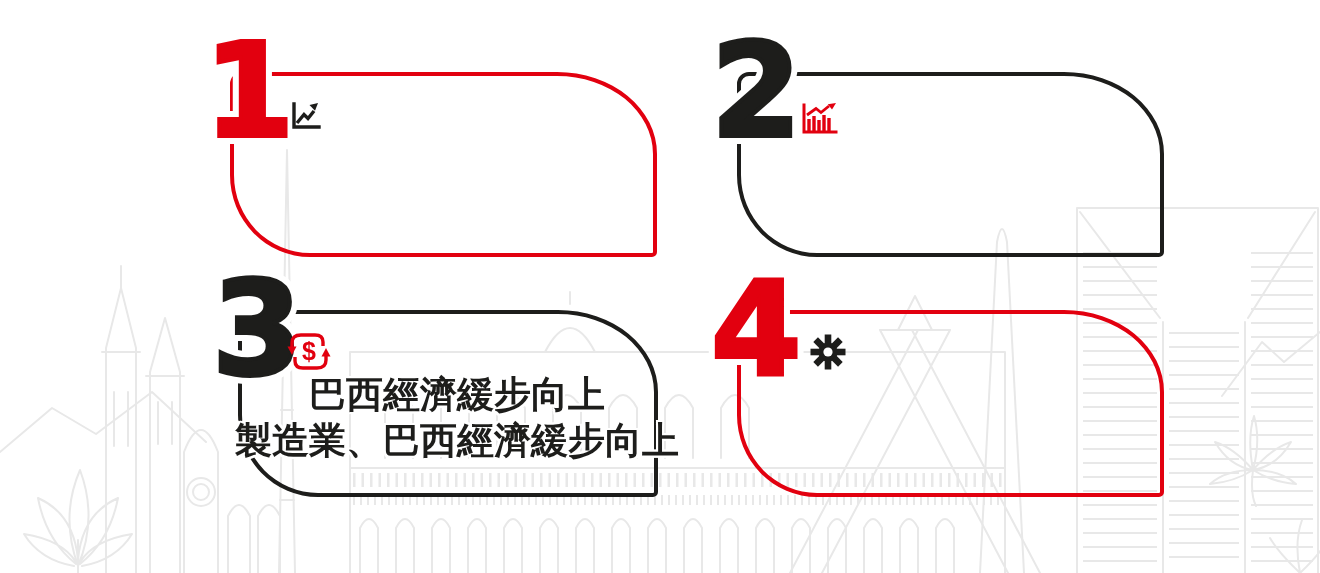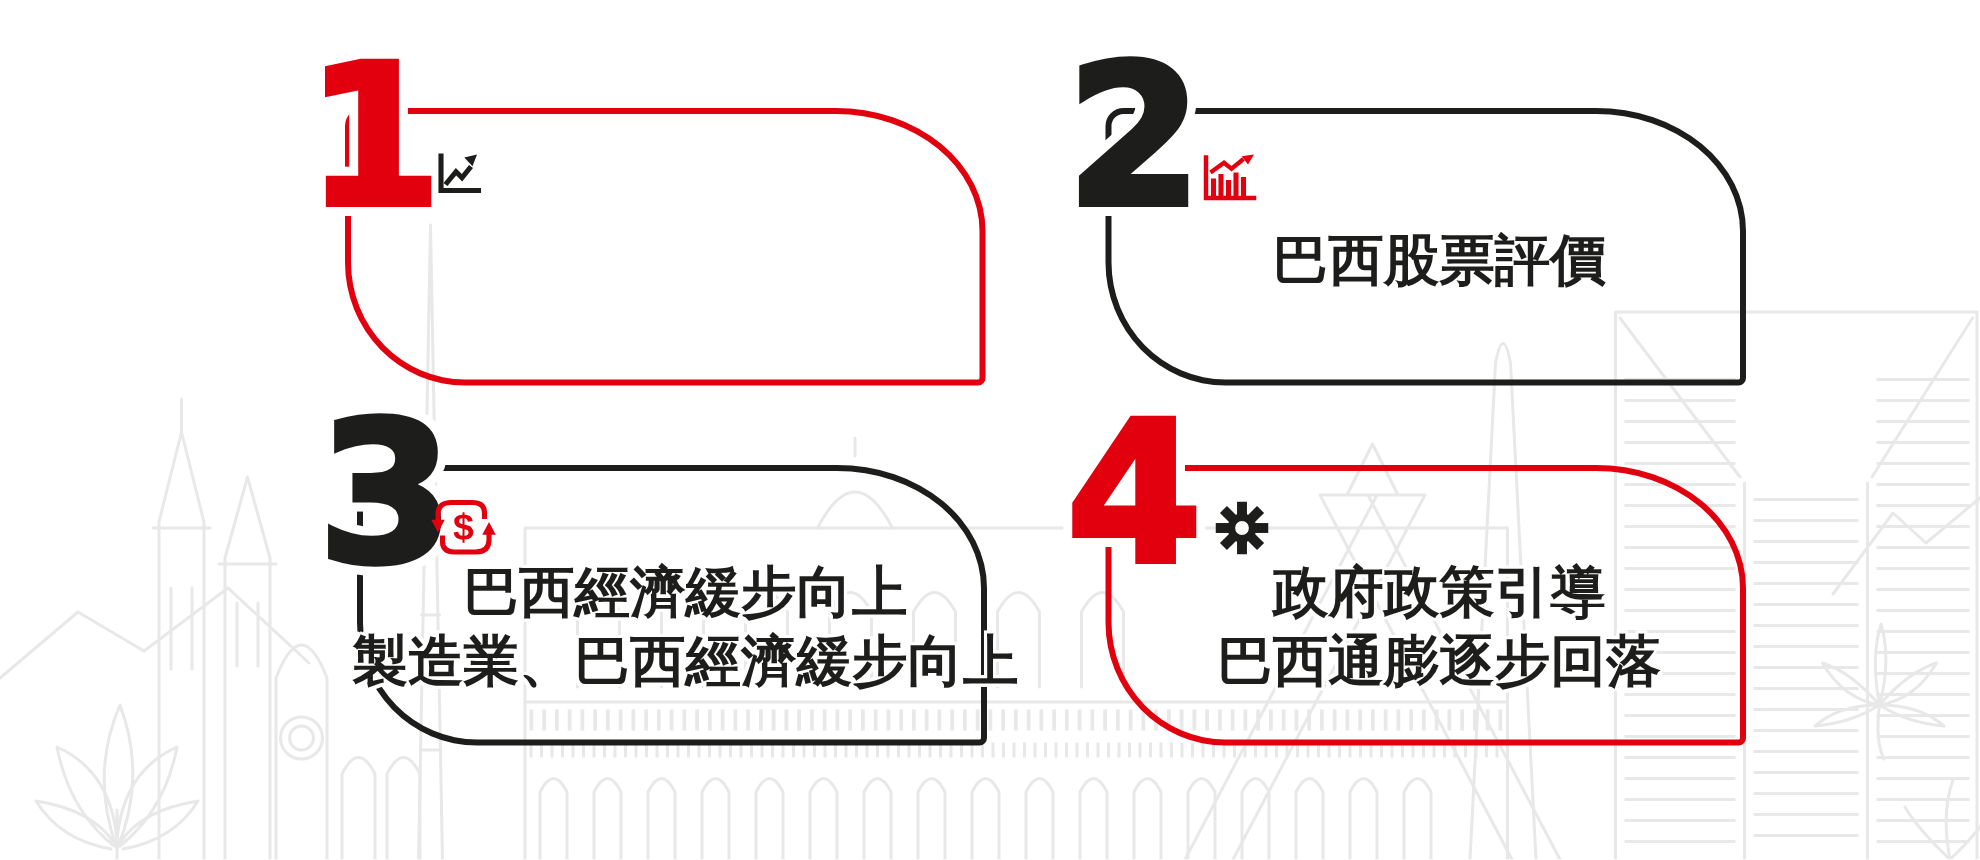--- a/index.html
+++ b/index.html
@@ -134,21 +134,20 @@
     </span>
     <span class="icon ic-red">
       <svg width="37" height="33" viewBox="0 0 37 33">
         <path d="M3,3 V30 H35" fill="none" stroke="currentColor" stroke-width="3" stroke-linecap="square"></path>
         <path d="M8,30 V17 M13,30 V14 M18,30 V18 M23,30 V13 M28,30 V16" stroke="currentColor" stroke-width="3.4" fill="none"></path>
         <path d="M6,13 L15,6.5 L20,10.5 L28,4" fill="none" stroke="currentColor" stroke-width="2.8"></path>
         <polygon points="35,1 26.8,2.2 31,7.6" fill="currentColor"></polygon>
       </svg>
     </span>
     <div class="lines">
-      <div class="line">巴西股票評價</div>
     </div>
   </section>
 
   <section class="card" id="card3" data-accent="black">
     <span class="num">
       <span class="num-halo">3</span>
       <span class="num-fg">3</span>
     </span>
     <span class="icon ic-red">
       <svg width="46" height="41" viewBox="0 0 46 41">
@@ -179,19 +178,15 @@
           <rect x="15.7" y="1.5" width="6.6" height="9.5" transform="rotate(90 19 19)"></rect>
           <rect x="15.7" y="1.5" width="6.6" height="9.5" transform="rotate(135 19 19)"></rect>
           <rect x="15.7" y="1.5" width="6.6" height="9.5" transform="rotate(180 19 19)"></rect>
           <rect x="15.7" y="1.5" width="6.6" height="9.5" transform="rotate(225 19 19)"></rect>
           <rect x="15.7" y="1.5" width="6.6" height="9.5" transform="rotate(270 19 19)"></rect>
           <rect x="15.7" y="1.5" width="6.6" height="9.5" transform="rotate(315 19 19)"></rect>
         </g>
         <circle cx="19" cy="19" r="4.6" fill="#fff"></circle>
       </svg>
     </span>
-    <div class="lines">
-      <div class="line">政府政策引導</div>
-      <div class="line">巴西通膨逐步回落</div>
-    </div>
   </section>
 
 </div>
 
 </body></html>

